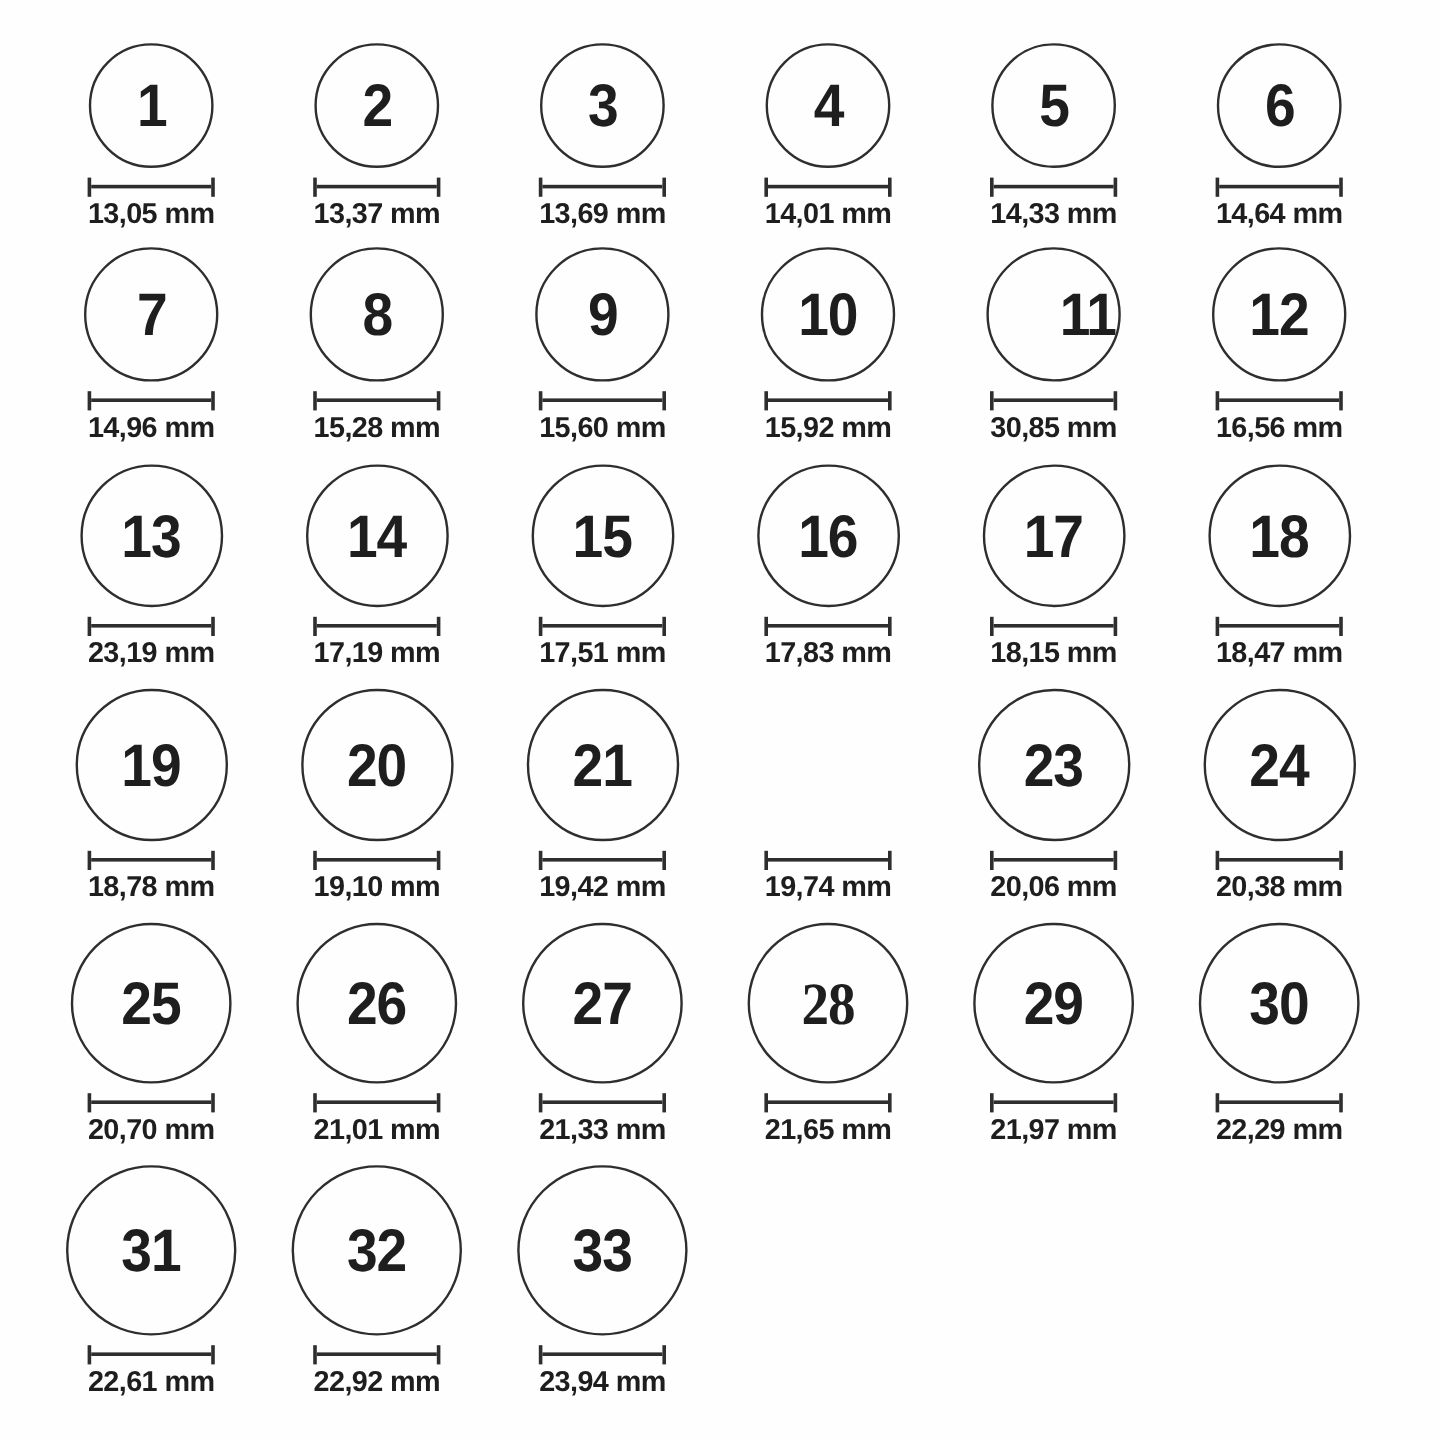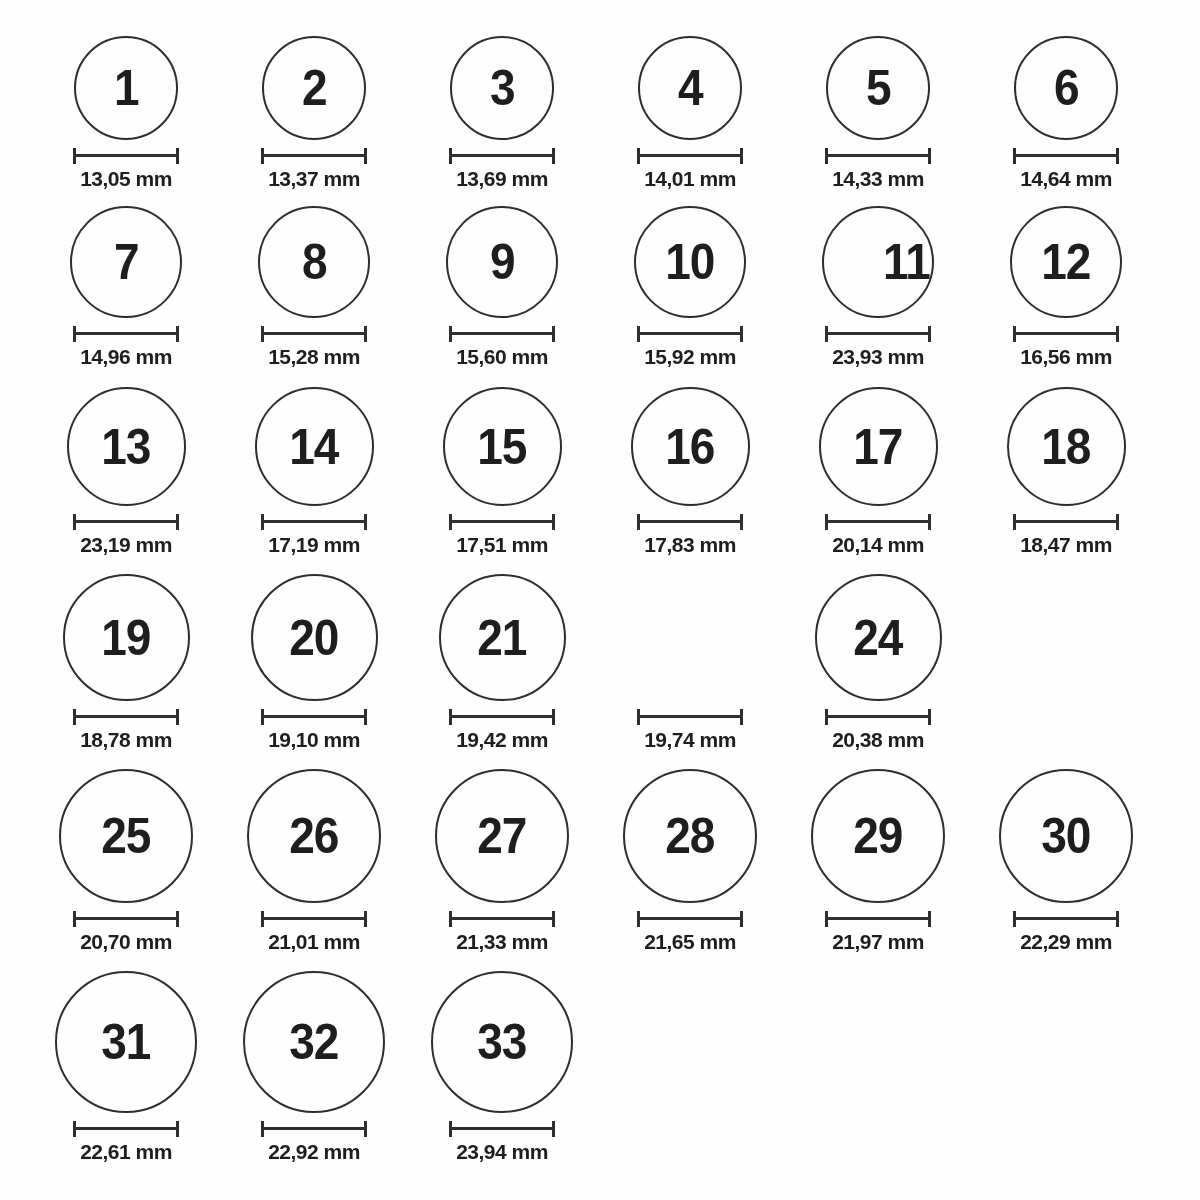--- a/index.html
+++ b/index.html
@@ -59,21 +59,21 @@
     box-sizing:border-box;
     margin-bottom:4px;
   }
   .bar .line{
     height:3px;
     margin-top:6px;
     width:100%;
     background:var(--stroke);
   }
   .label{
-    font-size:21px;
+    font-size:24px;
     font-weight:700;
     letter-spacing:-0.5px;
     color:var(--text);
     line-height:22px;
     white-space:nowrap;
   }
 </style>
 </head>
 <body>
 
@@ -171,21 +171,21 @@
         </div>
         <div class="label">15,92 mm</div>
       </div>
       <div class="cell">
         <div class="circle" style="width: 112px; height: 112px; justify-content: flex-end;">
           <div class="num">11</div>
         </div>
         <div class="bar">
           <div class="line"></div>
         </div>
-        <div class="label">23,93 mm</div>
+        <div class="label">30,85 mm</div>
       </div>
       <div class="cell">
         <div class="circle" style="width: 112px; height: 112px;">
           <div class="num">12</div>
         </div>
         <div class="bar">
           <div class="line"></div>
         </div>
         <div class="label">16,56 mm</div>
       </div>
@@ -227,21 +227,21 @@
         </div>
         <div class="label">17,83 mm</div>
       </div>
       <div class="cell">
         <div class="circle" style="width: 119px; height: 119px;">
           <div class="num">17</div>
         </div>
         <div class="bar">
           <div class="line"></div>
         </div>
-        <div class="label">20,14 mm</div>
+        <div class="label">18,15 mm</div>
       </div>
       <div class="cell">
         <div class="circle" style="width: 119px; height: 119px;">
           <div class="num">18</div>
         </div>
         <div class="bar">
           <div class="line"></div>
         </div>
         <div class="label">18,47 mm</div>
       </div>
@@ -275,20 +275,29 @@
         <div class="label">19,42 mm</div>
       </div>
       <div class="cell">
         <div class="bar">
           <div class="line"></div>
         </div>
         <div class="label">19,74 mm</div>
       </div>
       <div class="cell">
         <div class="circle" style="width: 127px; height: 127px;">
+          <div class="num">23</div>
+        </div>
+        <div class="bar">
+          <div class="line"></div>
+        </div>
+        <div class="label">20,06 mm</div>
+      </div>
+      <div class="cell">
+        <div class="circle" style="width: 127px; height: 127px;">
           <div class="num">24</div>
         </div>
         <div class="bar">
           <div class="line"></div>
         </div>
         <div class="label">20,38 mm</div>
       </div>
     </div>
     <div class="row" style="height: 202px;">
       <div class="cell">
@@ -312,21 +321,21 @@
       <div class="cell">
         <div class="circle" style="width: 134px; height: 134px;">
           <div class="num">27</div>
         </div>
         <div class="bar">
           <div class="line"></div>
         </div>
         <div class="label">21,33 mm</div>
       </div>
       <div class="cell">
-        <div class="circle" style="width: 134px; height: 134px;">
+        <div class="circle" style="width: 134px; height: 134px; font-family: Liberation Serif, serif;">
           <div class="num">28</div>
         </div>
         <div class="bar">
           <div class="line"></div>
         </div>
         <div class="label">21,65 mm</div>
       </div>
       <div class="cell">
         <div class="circle" style="width: 134px; height: 134px;">
           <div class="num">29</div>

